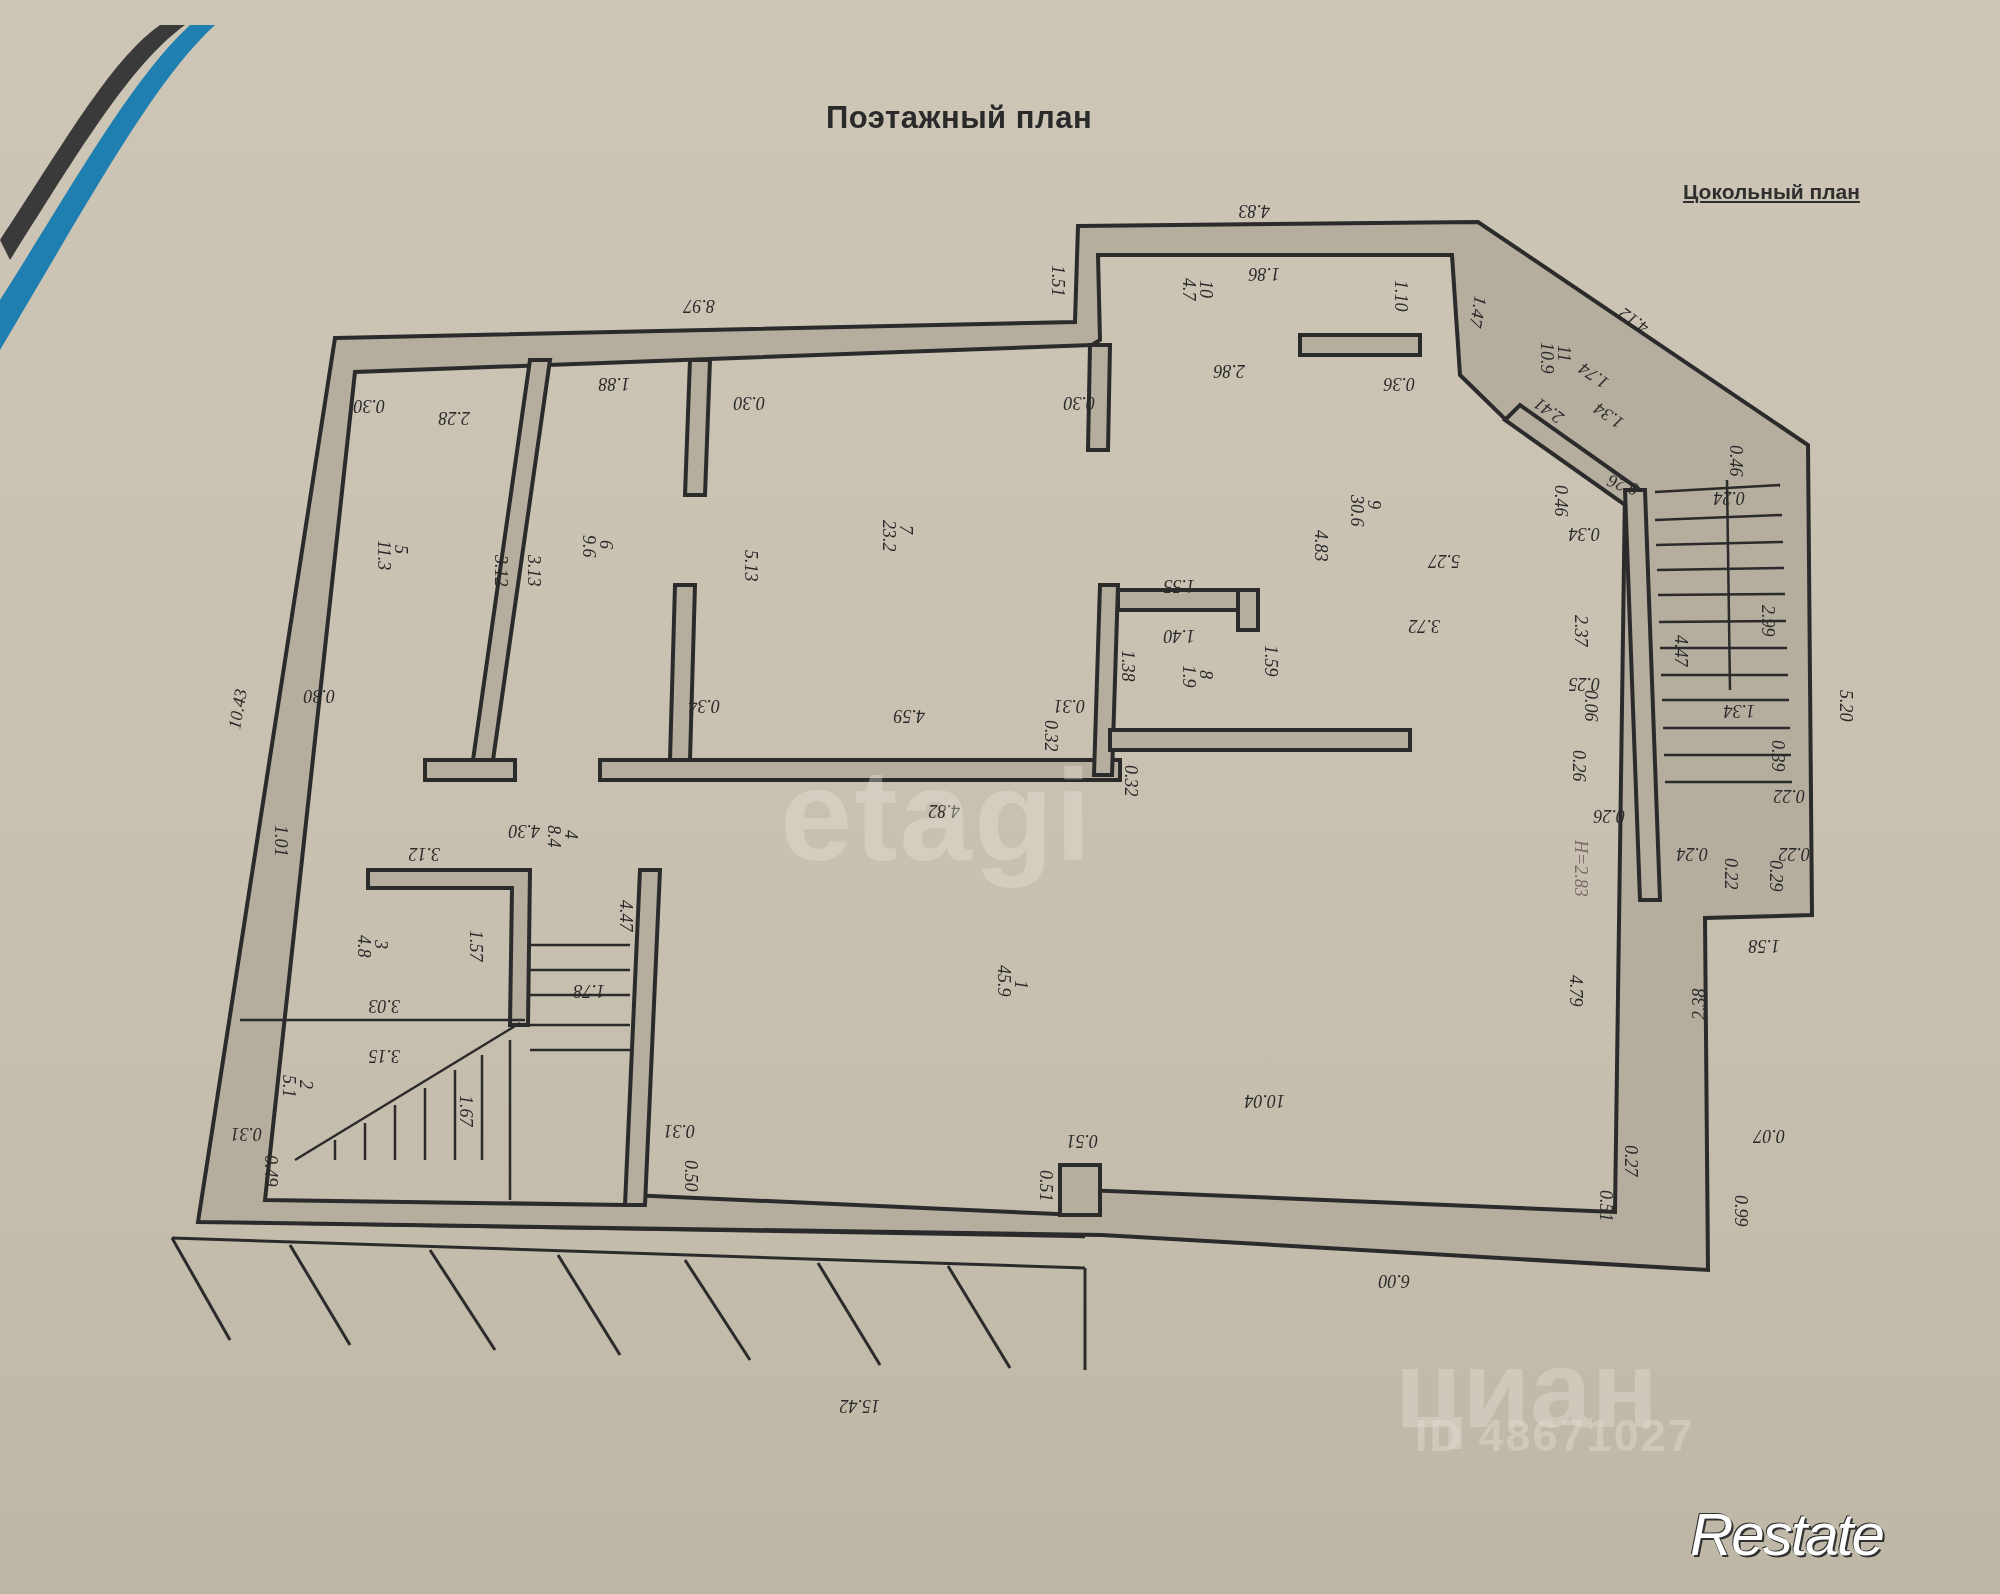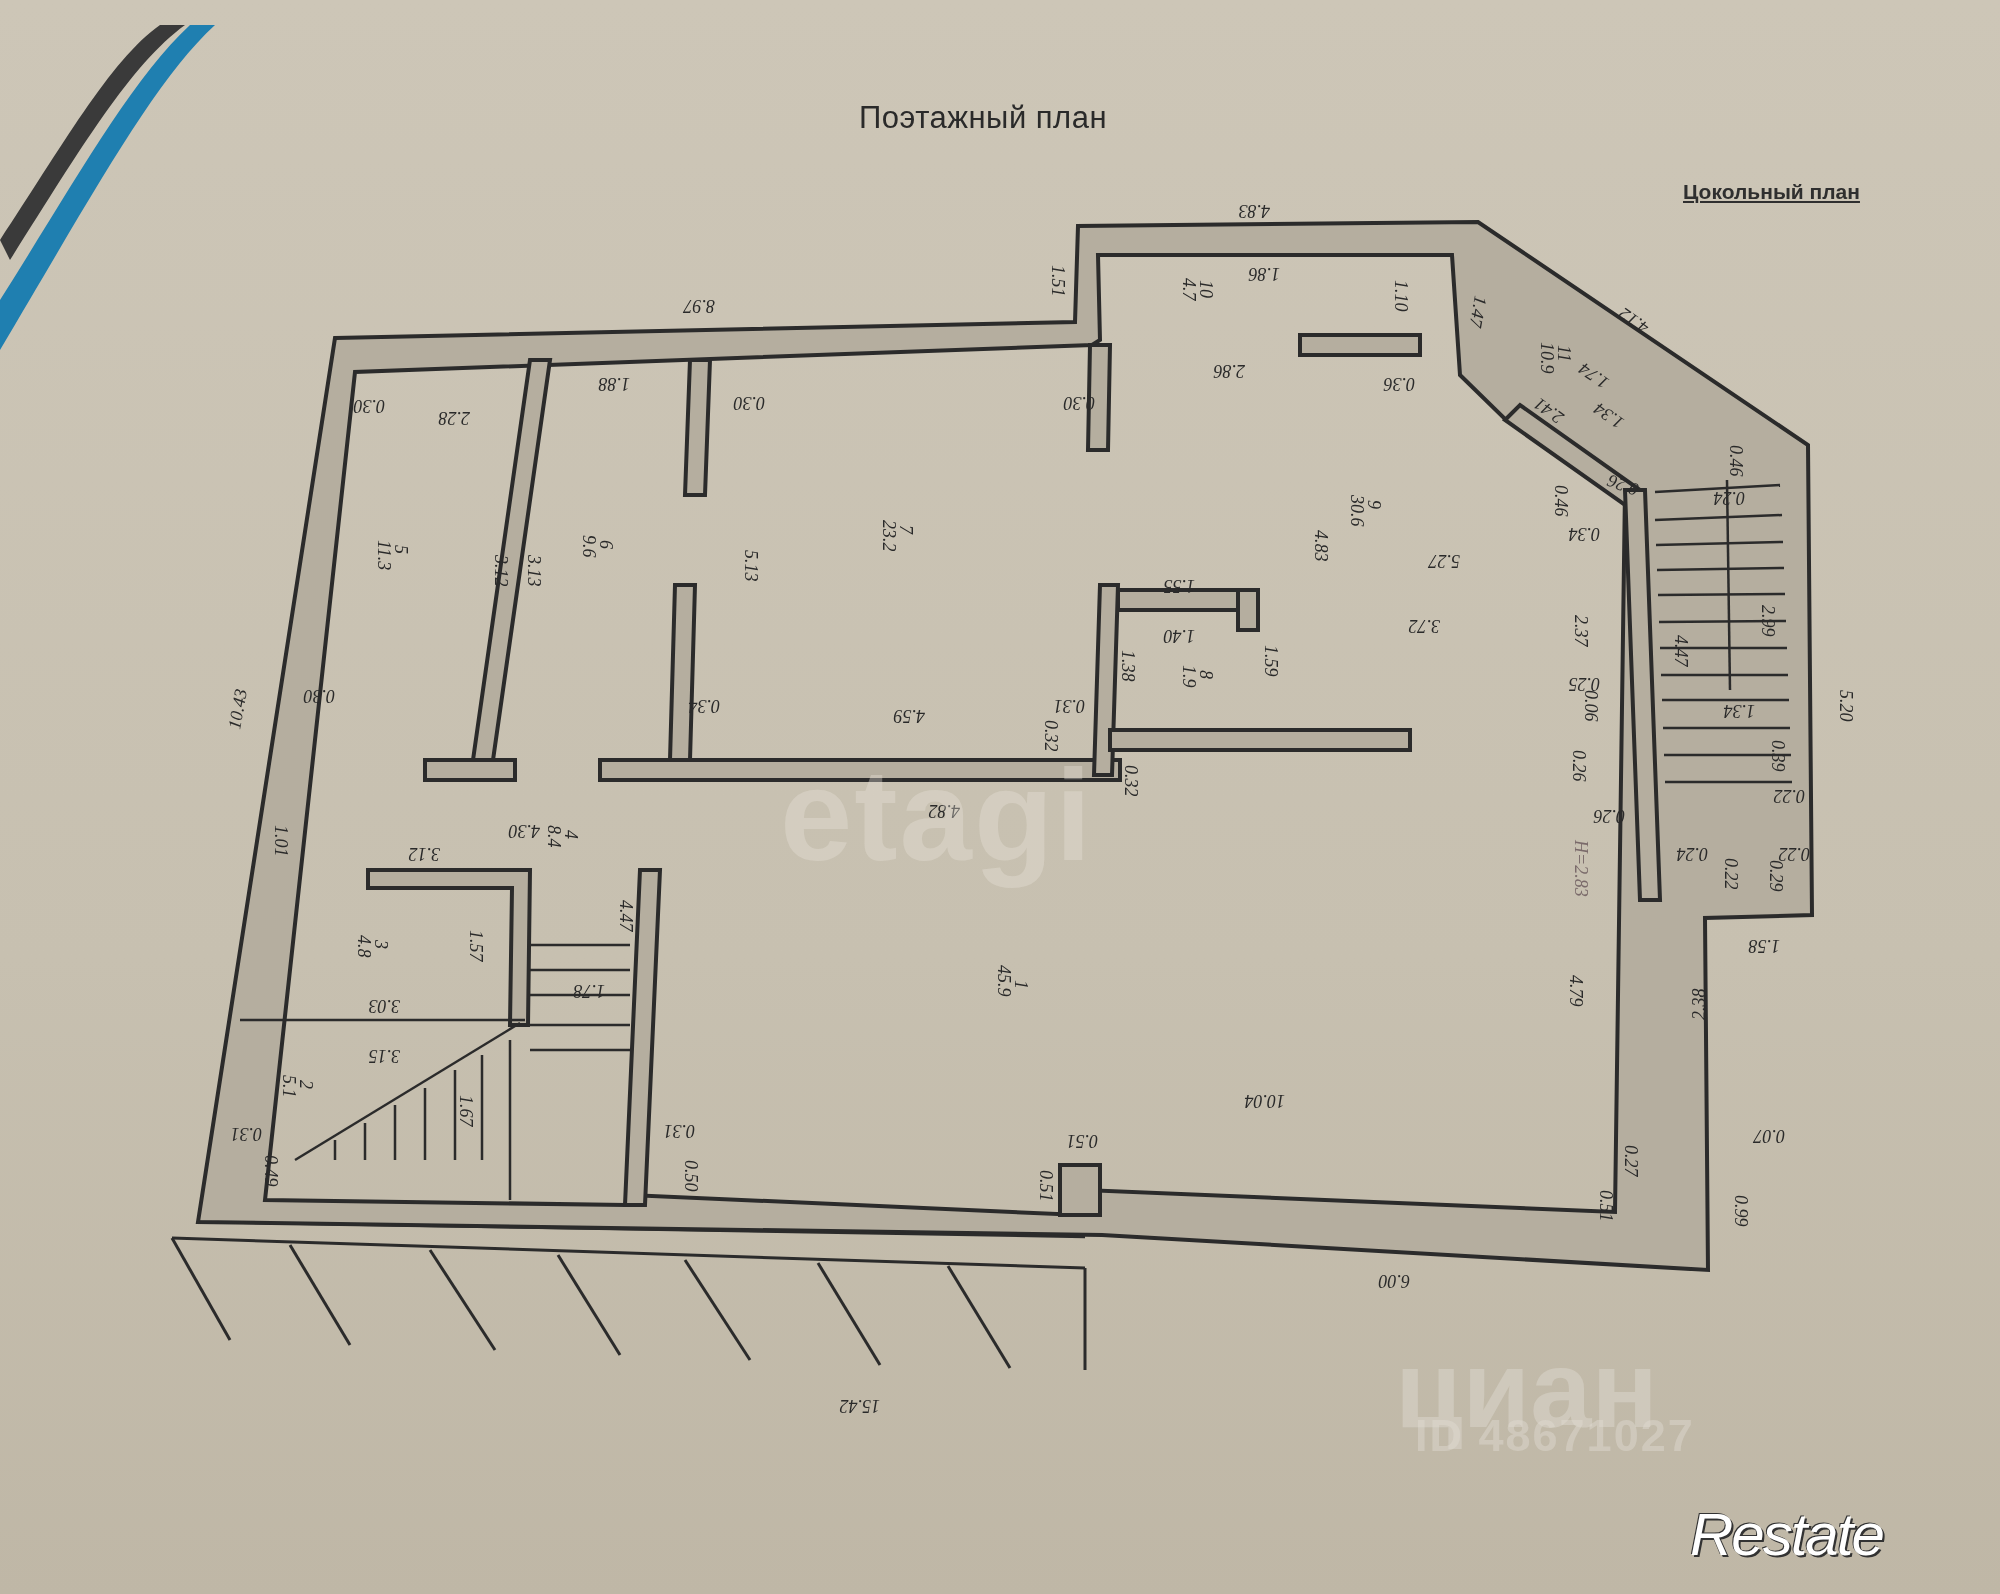--- a/index.html
+++ b/index.html
@@ -1,19 +1,19 @@
 <!DOCTYPE html>
 <html><head>
 <meta charset="utf-8">
 <style>
   html,body{margin:0;padding:0;}
   body{width:2000px;height:1594px;overflow:hidden;background:#c9c1b1;font-family:"Liberation Sans",sans-serif;position:relative;}
   .paper{position:absolute;left:0;top:0;width:2000px;height:1594px;background:linear-gradient(180deg,#cdc6b7 0%,#c7c0b0 60%,#bfb7a6 100%);}
   .stripes{position:absolute;left:0;top:0;width:300px;height:400px;}
-  .title{position:absolute;left:859px;top:100px;font-size:31px;font-weight:normal;color:#2a2a2a;letter-spacing:0.5px;}
+  .title{position:absolute;left:826px;top:100px;font-size:31px;font-weight:bold;color:#2a2a2a;letter-spacing:0.5px;}
   .subtitle{position:absolute;left:1683px;top:180px;font-size:21px;font-weight:bold;color:#2f2f2f;text-decoration:underline;}
   svg.plan{position:absolute;left:0;top:0;}
   .dim{font-family:"Liberation Serif",serif;font-style:italic;font-size:18px;fill:#2a2a2a;}
   .room{font-family:"Liberation Serif",serif;font-style:italic;font-size:18px;fill:#2a2a2a;}
   .wm-etagi{position:absolute;left:780px;top:740px;font-size:130px;font-weight:bold;color:rgba(235,230,220,0.35);letter-spacing:2px;}
   .wm-cian{position:absolute;left:1395px;top:1325px;font-size:110px;color:rgba(225,220,210,0.45);font-weight:bold;}
   .wm-id{position:absolute;left:1415px;top:1410px;font-size:45px;color:rgba(225,220,210,0.45);font-weight:bold;letter-spacing:2px;}
   .logo{position:absolute;left:1690px;top:1500px;font-size:60px;color:#ffffff;font-style:italic;font-family:Liberation Sans, sans-serif;text-shadow:2px 2px 0 #333, -1px -1px 0 #333;letter-spacing:-2px;}
 </style>
 </head>

